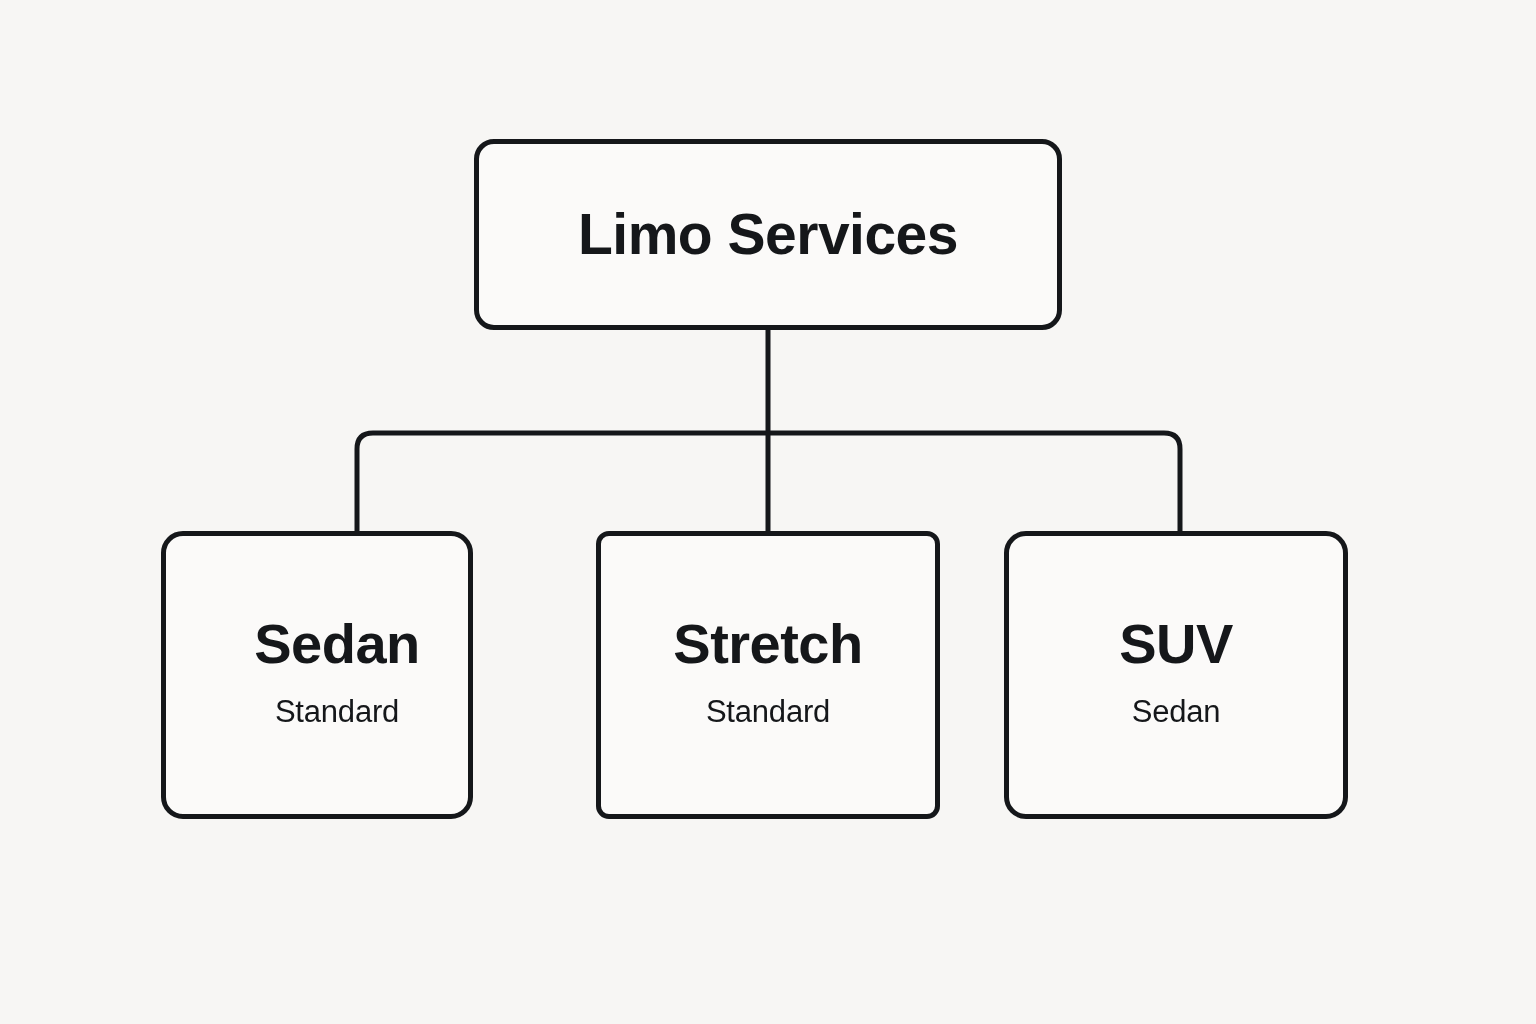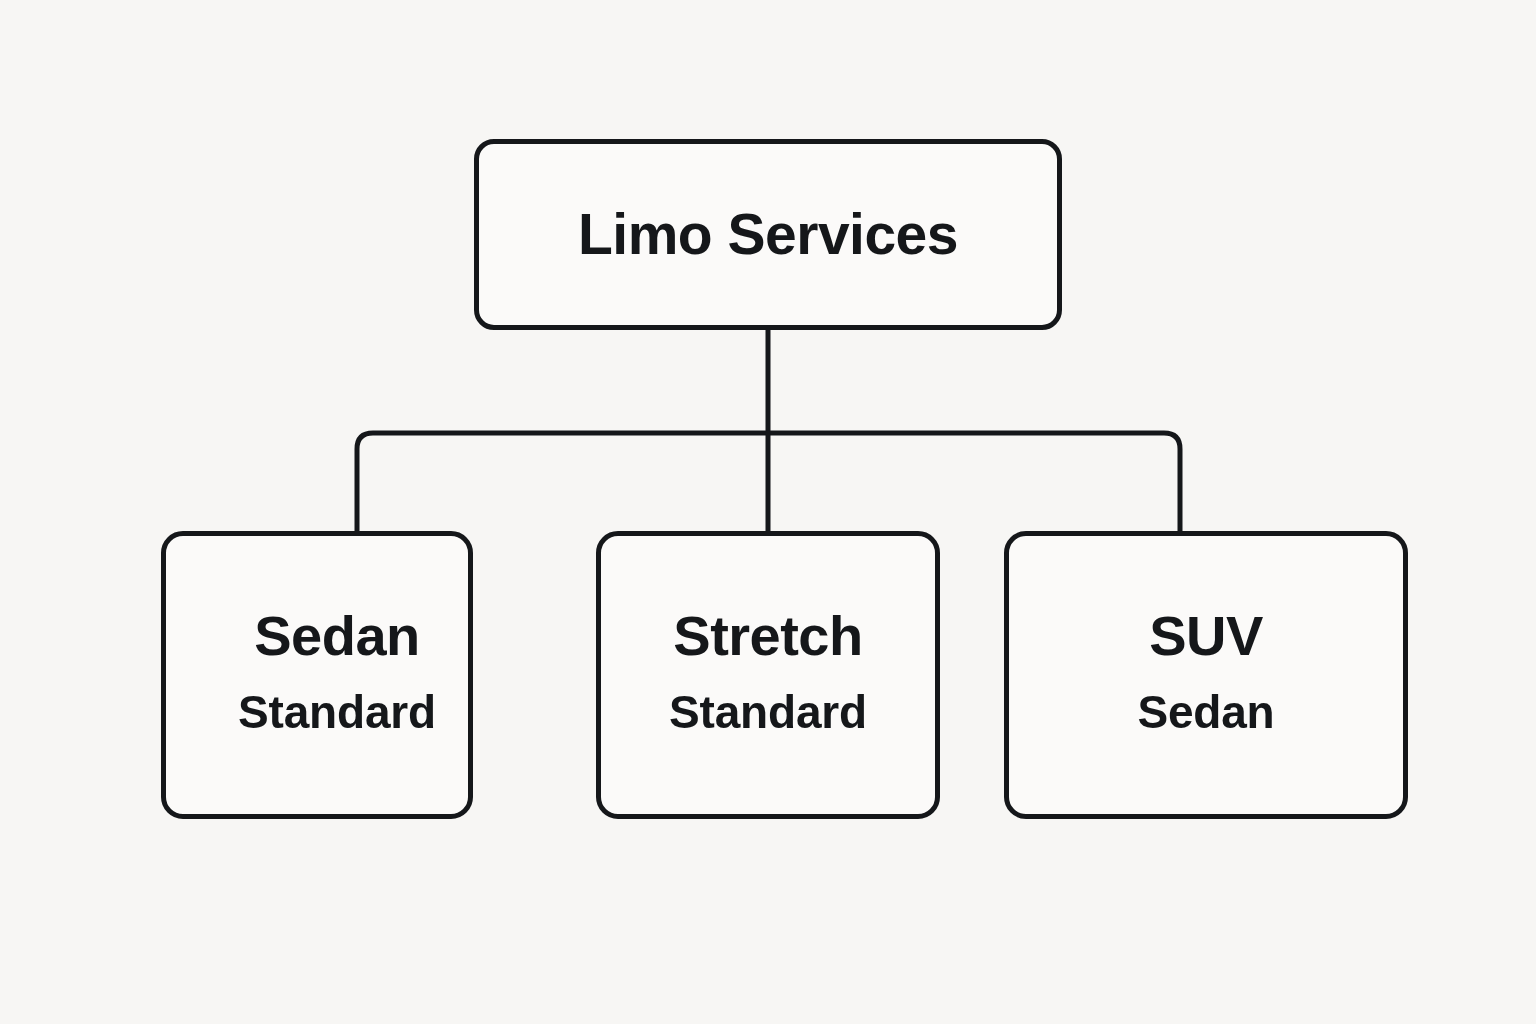--- a/index.html
+++ b/index.html
@@ -51,44 +51,45 @@
     top: 531px;
     width: 312px;
     height: 288px;
     padding-left: 40px;
   }
   .node-child-1 {
     left: 596px;
     top: 531px;
     width: 344px;
     height: 288px;
+    border-radius: 13px;
   }
   .node-child-2 {
     left: 1004px;
     top: 531px;
-    width: 404px;
+    width: 344px;
     height: 288px;
   }
   .node-title {
     font-size: 56px;
     font-weight: 700;
     color: #15171a;
     line-height: 1.05;
     letter-spacing: -0.5px;
     white-space: nowrap;
   }
   .node-root .node-title {
     font-size: 57px;
   }
   .node-child .node-title {
     margin-top: -6px;
   }
   .node-subtitle {
-    font-size: 46px;
-    font-weight: 700;
+    font-size: 31px;
+    font-weight: 400;
     color: #15171a;
     line-height: 1.05;
     letter-spacing: -0.2px;
     white-space: nowrap;
     margin-top: 22px;
   }
 </style>
 </head>
 <body>
 

